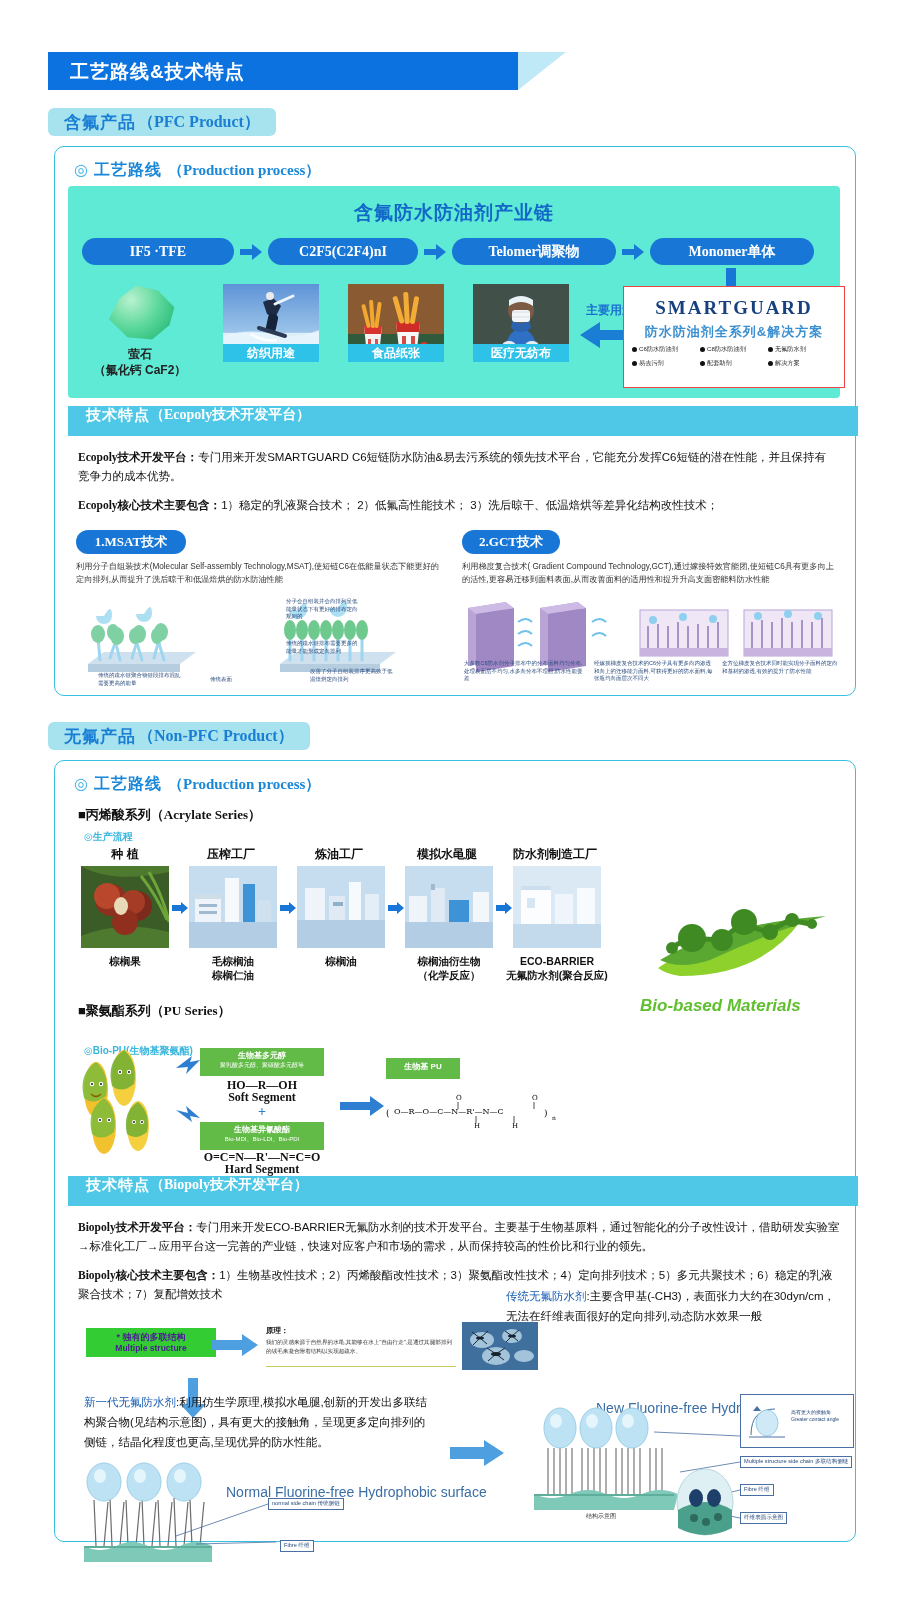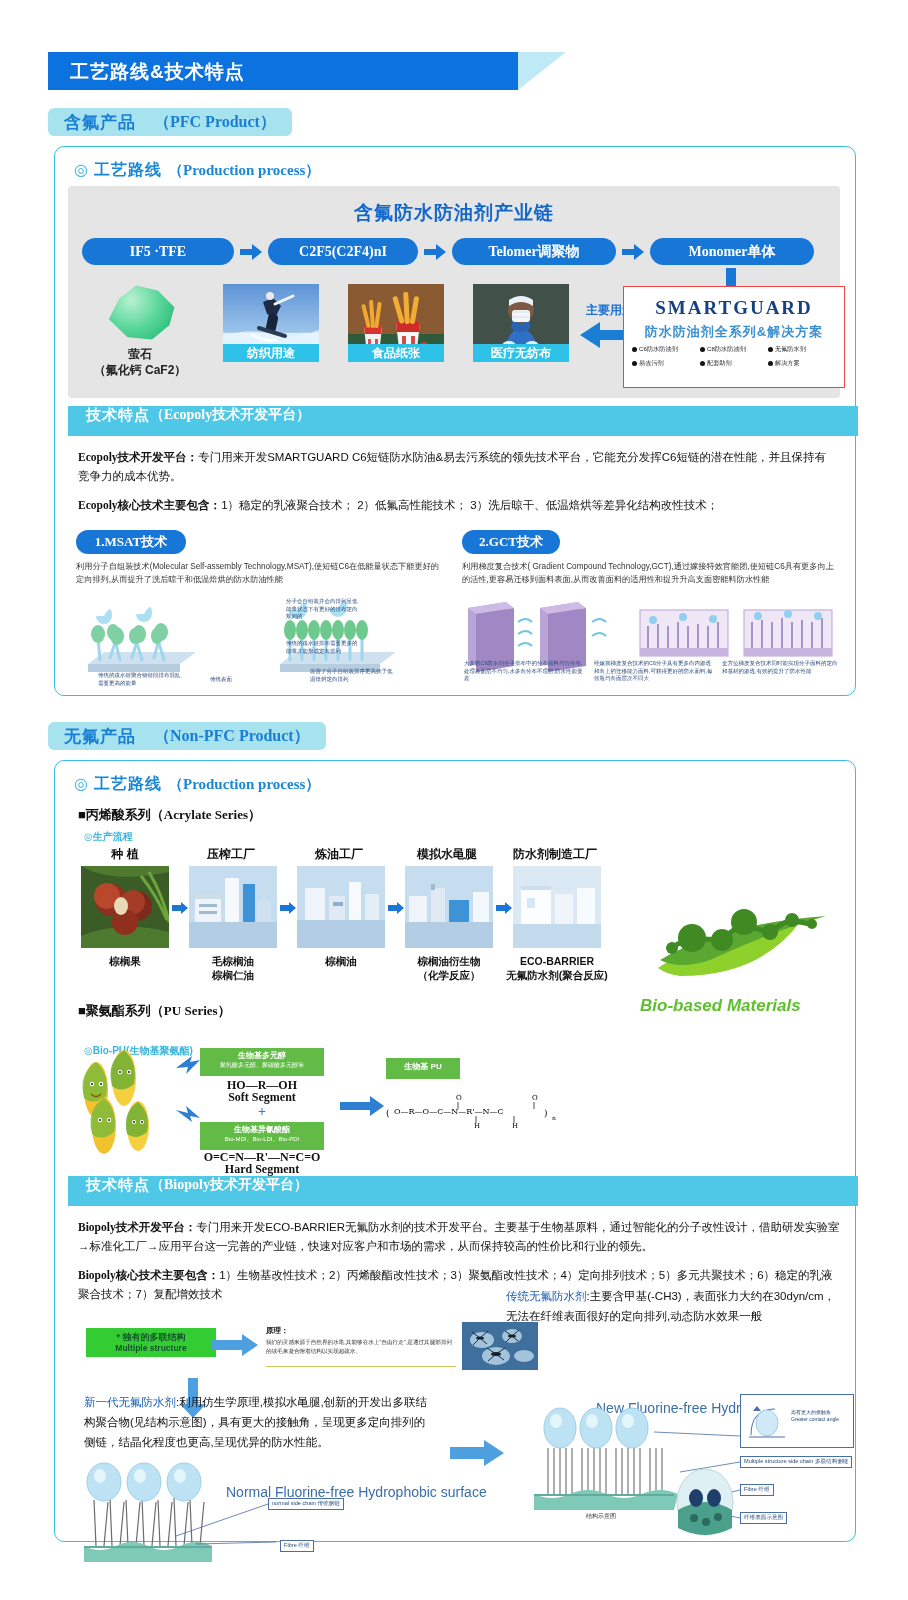--- a/index.html
+++ b/index.html
@@ -13,33 +13,33 @@
 
   
   .banner{position:absolute;left:48px;top:52px;width:470px;height:38px;background:#0b72e0;}
   .banner-txt{position:absolute;left:22px;top:7px;font-size:19px;font-weight:bold;color:#fff;letter-spacing:1px;}
   .banner-tail{position:absolute;left:518px;top:52px;width:0;height:0;
       border-top:38px solid #bfe9f6;border-right:48px solid transparent;}
 
   
   .pill{position:absolute;height:28px;background:#a7e3ef;border-radius:6px;display:flex;align-items:center;padding:0 16px;}
   .pill .cn{font-size:17px;font-weight:bold;color:#1a7fd4;letter-spacing:1px;}
-  .pill .en{font-size:16px;font-weight:bold;color:#1a7fd4;font-family:"Liberation Serif",serif;margin-left:18px;}
+  .pill .en{font-size:16px;font-weight:bold;color:#1a7fd4;font-family:"Liberation Serif",serif;margin-left:2px;}
 
   
   .panel{position:absolute;border:1.5px solid #37c0e0;border-radius:10px;background:#fff;}
 
   
   .proc-head{position:absolute;display:flex;align-items:baseline;gap:6px;}
   .proc-head .ring{font-size:16px;color:#49b6e6;}
   .proc-head .cn{font-size:16px;font-weight:bold;color:#1a88d8;letter-spacing:1px;}
   .proc-head .en{font-size:15px;font-weight:bold;color:#1a88d8;font-family:"Liberation Serif",serif;}
 
   
-  .softbox{position:absolute;background:#e5e5e5;border-radius:4px;}
+  .softbox{position:absolute;background:#5eead4;border-radius:4px;}
 
   
   .chain-title{position:absolute;width:100%;text-align:center;font-size:19px;font-weight:bold;color:#1267c8;letter-spacing:1px;}
 
   
   .fpill{position:absolute;height:27px;background:#1877d6;border-radius:14px;display:flex;align-items:center;justify-content:center;
       color:#fff;font-size:14px;font-weight:bold;font-family:"Liberation Serif",serif;}
   .farrow{position:absolute;width:22px;height:16px;}
 
   
@@ -96,21 +96,21 @@
   
   .biolbl{position:absolute;font-size:17px;font-weight:bold;font-style:italic;color:#5fbf2e;}
 
   
   .greenbox{position:absolute;background:#62bb46;color:#fff;text-align:center;}
   .greenbox .t1{font-size:8px;font-weight:bold;line-height:11px;}
   .greenbox .t2{font-size:6px;line-height:9px;}
   .pu-txt{position:absolute;font-size:12px;font-weight:bold;color:#111;font-family:"Liberation Serif",serif;text-align:center;}
 
   
-  .gbadge{position:absolute;background:#33cc33;color:#14532d;text-align:center;padding:3px 6px;}
+  .gbadge{position:absolute;background:#33cc33;color:#4c1d95;text-align:center;padding:3px 6px;}
   .gbadge .l1{font-size:9px;font-weight:bold;line-height:12px;}
   .gbadge .l2{font-size:8.5px;font-weight:bold;line-height:11px;}
   .surflbl{position:absolute;font-size:14px;color:#3b6ea5;margin-top:20px;}
   .lbox{position:absolute;border:0.8px solid #4a6fa5;background:#fff;font-size:5.6px;color:#2a4b7c;padding:1px 3px;white-space:nowrap;}
 </style>
 </head>
 <body>
 
 <div class="page">
 

